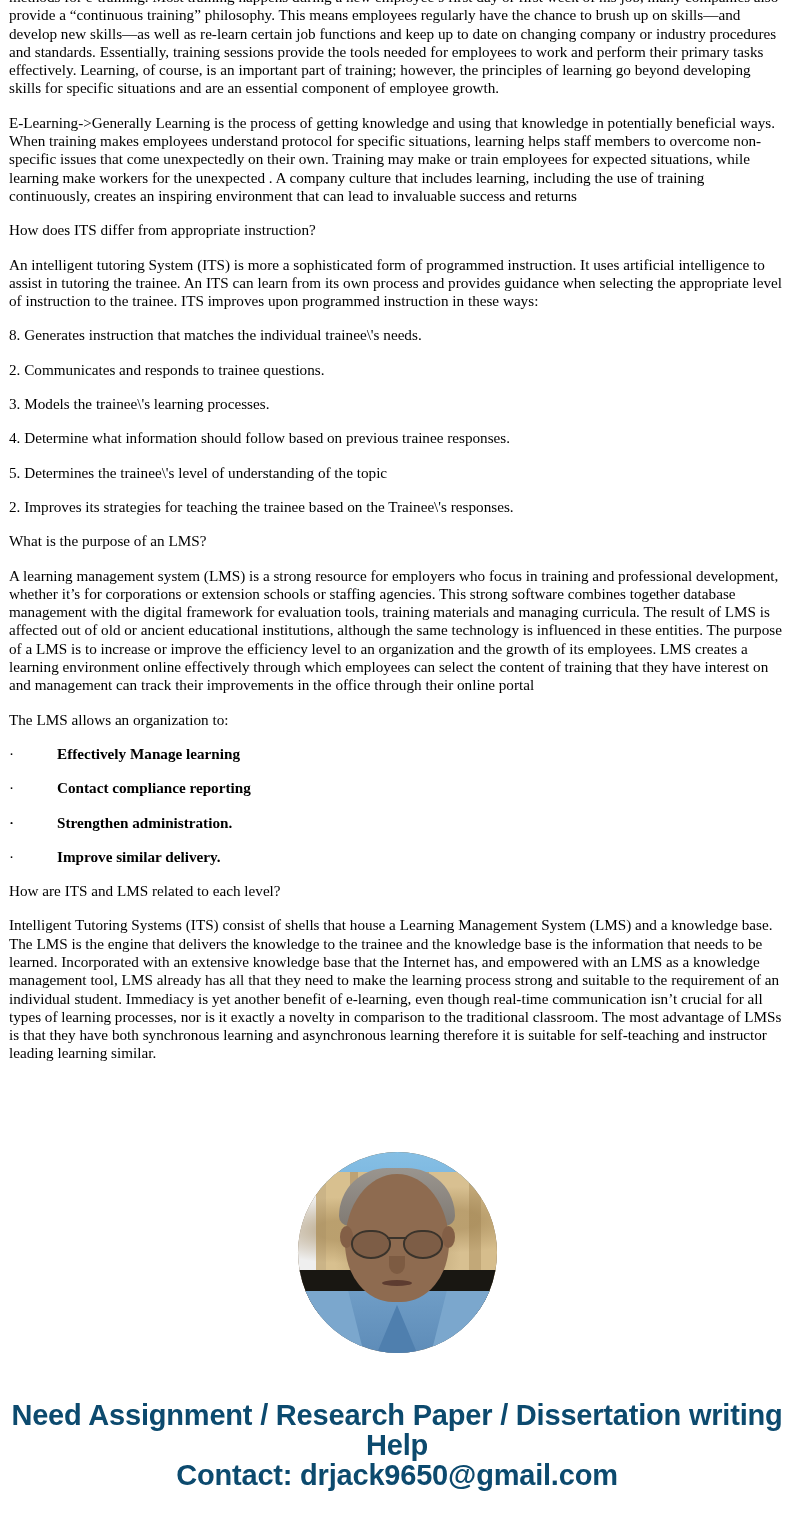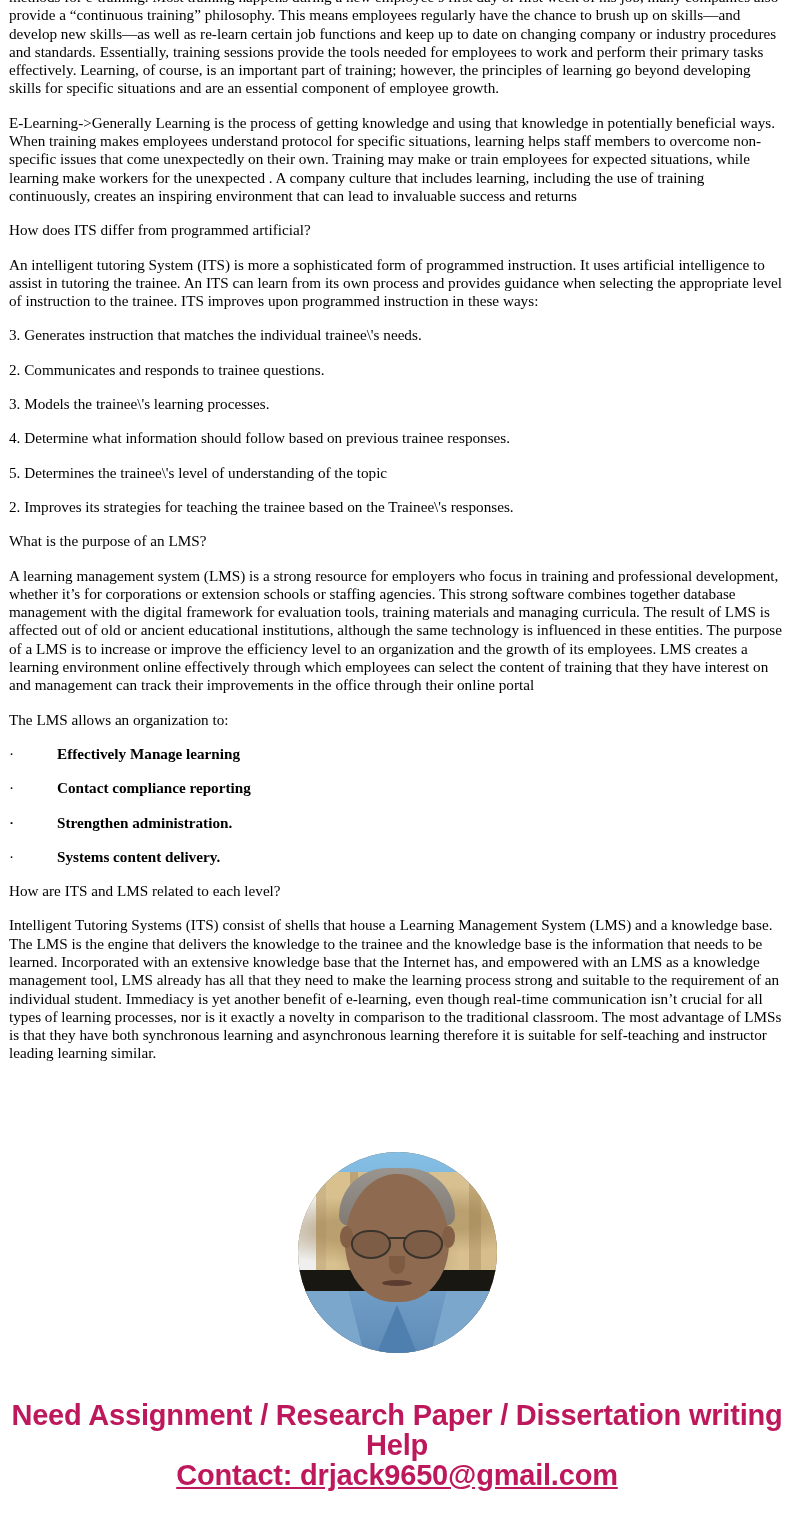--- a/index.html
+++ b/index.html
@@ -219,43 +219,43 @@
     position: absolute;
     left: 0;
     top: 1400px;
     width: 794px;
     text-align: center;
     font-family: "Liberation Sans", "DejaVu Sans", sans-serif;
     font-weight: bold;
     font-size: 29px;
     line-height: 30px;
     letter-spacing: -0.2px;
-    color: #be185d;
+    color: #0c4a6e;
     padding: 0 8px;
     box-sizing: border-box;
   }
   .cta .l1 { display: block; }
-  .cta .l2 { display: block; text-decoration: underline; }
+  .cta .l2 { display: block; }
 </style>
 </head>
 <body>
 
 <div class="page">
 
   <div class="article">
 
     <p class="para">methods for e-training. Most training happens during a new employee’s first day or first week of his job, many companies also provide a “continuous training” philosophy. This means employees regularly have the chance to brush up on skills—and develop new skills—as well as re-learn certain job functions and keep up to date on changing company or industry procedures and standards. Essentially, training sessions provide the tools needed for employees to work and perform their primary tasks effectively. Learning, of course, is an important part of training; however, the principles of learning go beyond developing skills for specific situations and are an essential component of employee growth.</p>
 
     <p class="para">E-Learning-&gt;Generally Learning is the process of getting knowledge and using that knowledge in potentially beneficial ways. When training makes employees understand protocol for specific situations, learning helps staff members to overcome non-specific issues that come unexpectedly on their own. Training may make or train employees for expected situations, while learning make workers for the unexpected . A company culture that includes learning, including the use of training continuously, creates an inspiring environment that can lead to invaluable success and returns</p>
 
-    <p class="para">How does ITS differ from programmed artificial?</p>
+    <p class="para">How does ITS differ from appropriate instruction?</p>
 
     <p class="para">An intelligent tutoring System (ITS) is more a sophisticated form of programmed instruction. It uses artificial intelligence to assist in tutoring the trainee. An ITS can learn from its own process and provides guidance when selecting the appropriate level of instruction to the trainee. ITS improves upon programmed instruction in these ways:</p>
 
-    <p class="para">3. Generates instruction that matches the individual trainee\'s needs.</p>
+    <p class="para">8. Generates instruction that matches the individual trainee\'s needs.</p>
 
     <p class="para">2. Communicates and responds to trainee questions.</p>
 
     <p class="para">3. Models the trainee\'s learning processes.</p>
 
     <p class="para">4. Determine what information should follow based on previous trainee responses.</p>
 
     <p class="para">5. Determines the trainee\'s level of understanding of the topic</p>
 
     <p class="para">2. Improves its strategies for teaching the trainee based on the Trainee\'s responses.</p>
@@ -277,21 +277,21 @@
       </li>
       <li>
         <span class="dot">·</span>
       </li>
       <li>
         <span class="dot">·</span>
         <span>Strengthen administration.</span>
       </li>
       <li>
         <span class="dot">·</span>
-        <span>Systems content delivery.</span>
+        <span>Improve similar delivery.</span>
       </li>
     </ul>
 
     <p class="para">How are ITS and LMS related to each level?</p>
 
     <p class="para">Intelligent Tutoring Systems (ITS) consist of shells that house a Learning Management System (LMS) and a knowledge base. The LMS is the engine that delivers the knowledge to the trainee and the knowledge base is the information that needs to be learned. Incorporated with an extensive knowledge base that the Internet has, and empowered with an LMS as a knowledge management tool, LMS already has all that they need to make the learning process strong and suitable to the requirement of an individual student. Immediacy is yet another benefit of e-learning, even though real-time communication isn’t crucial for all types of learning processes, nor is it exactly a novelty in comparison to the traditional classroom. The most advantage of LMSs is that they have both synchronous learning and asynchronous learning therefore it is suitable for self-teaching and instructor leading learning similar.</p>
 
   </div>
 
   <div class="portrait-wrap">

